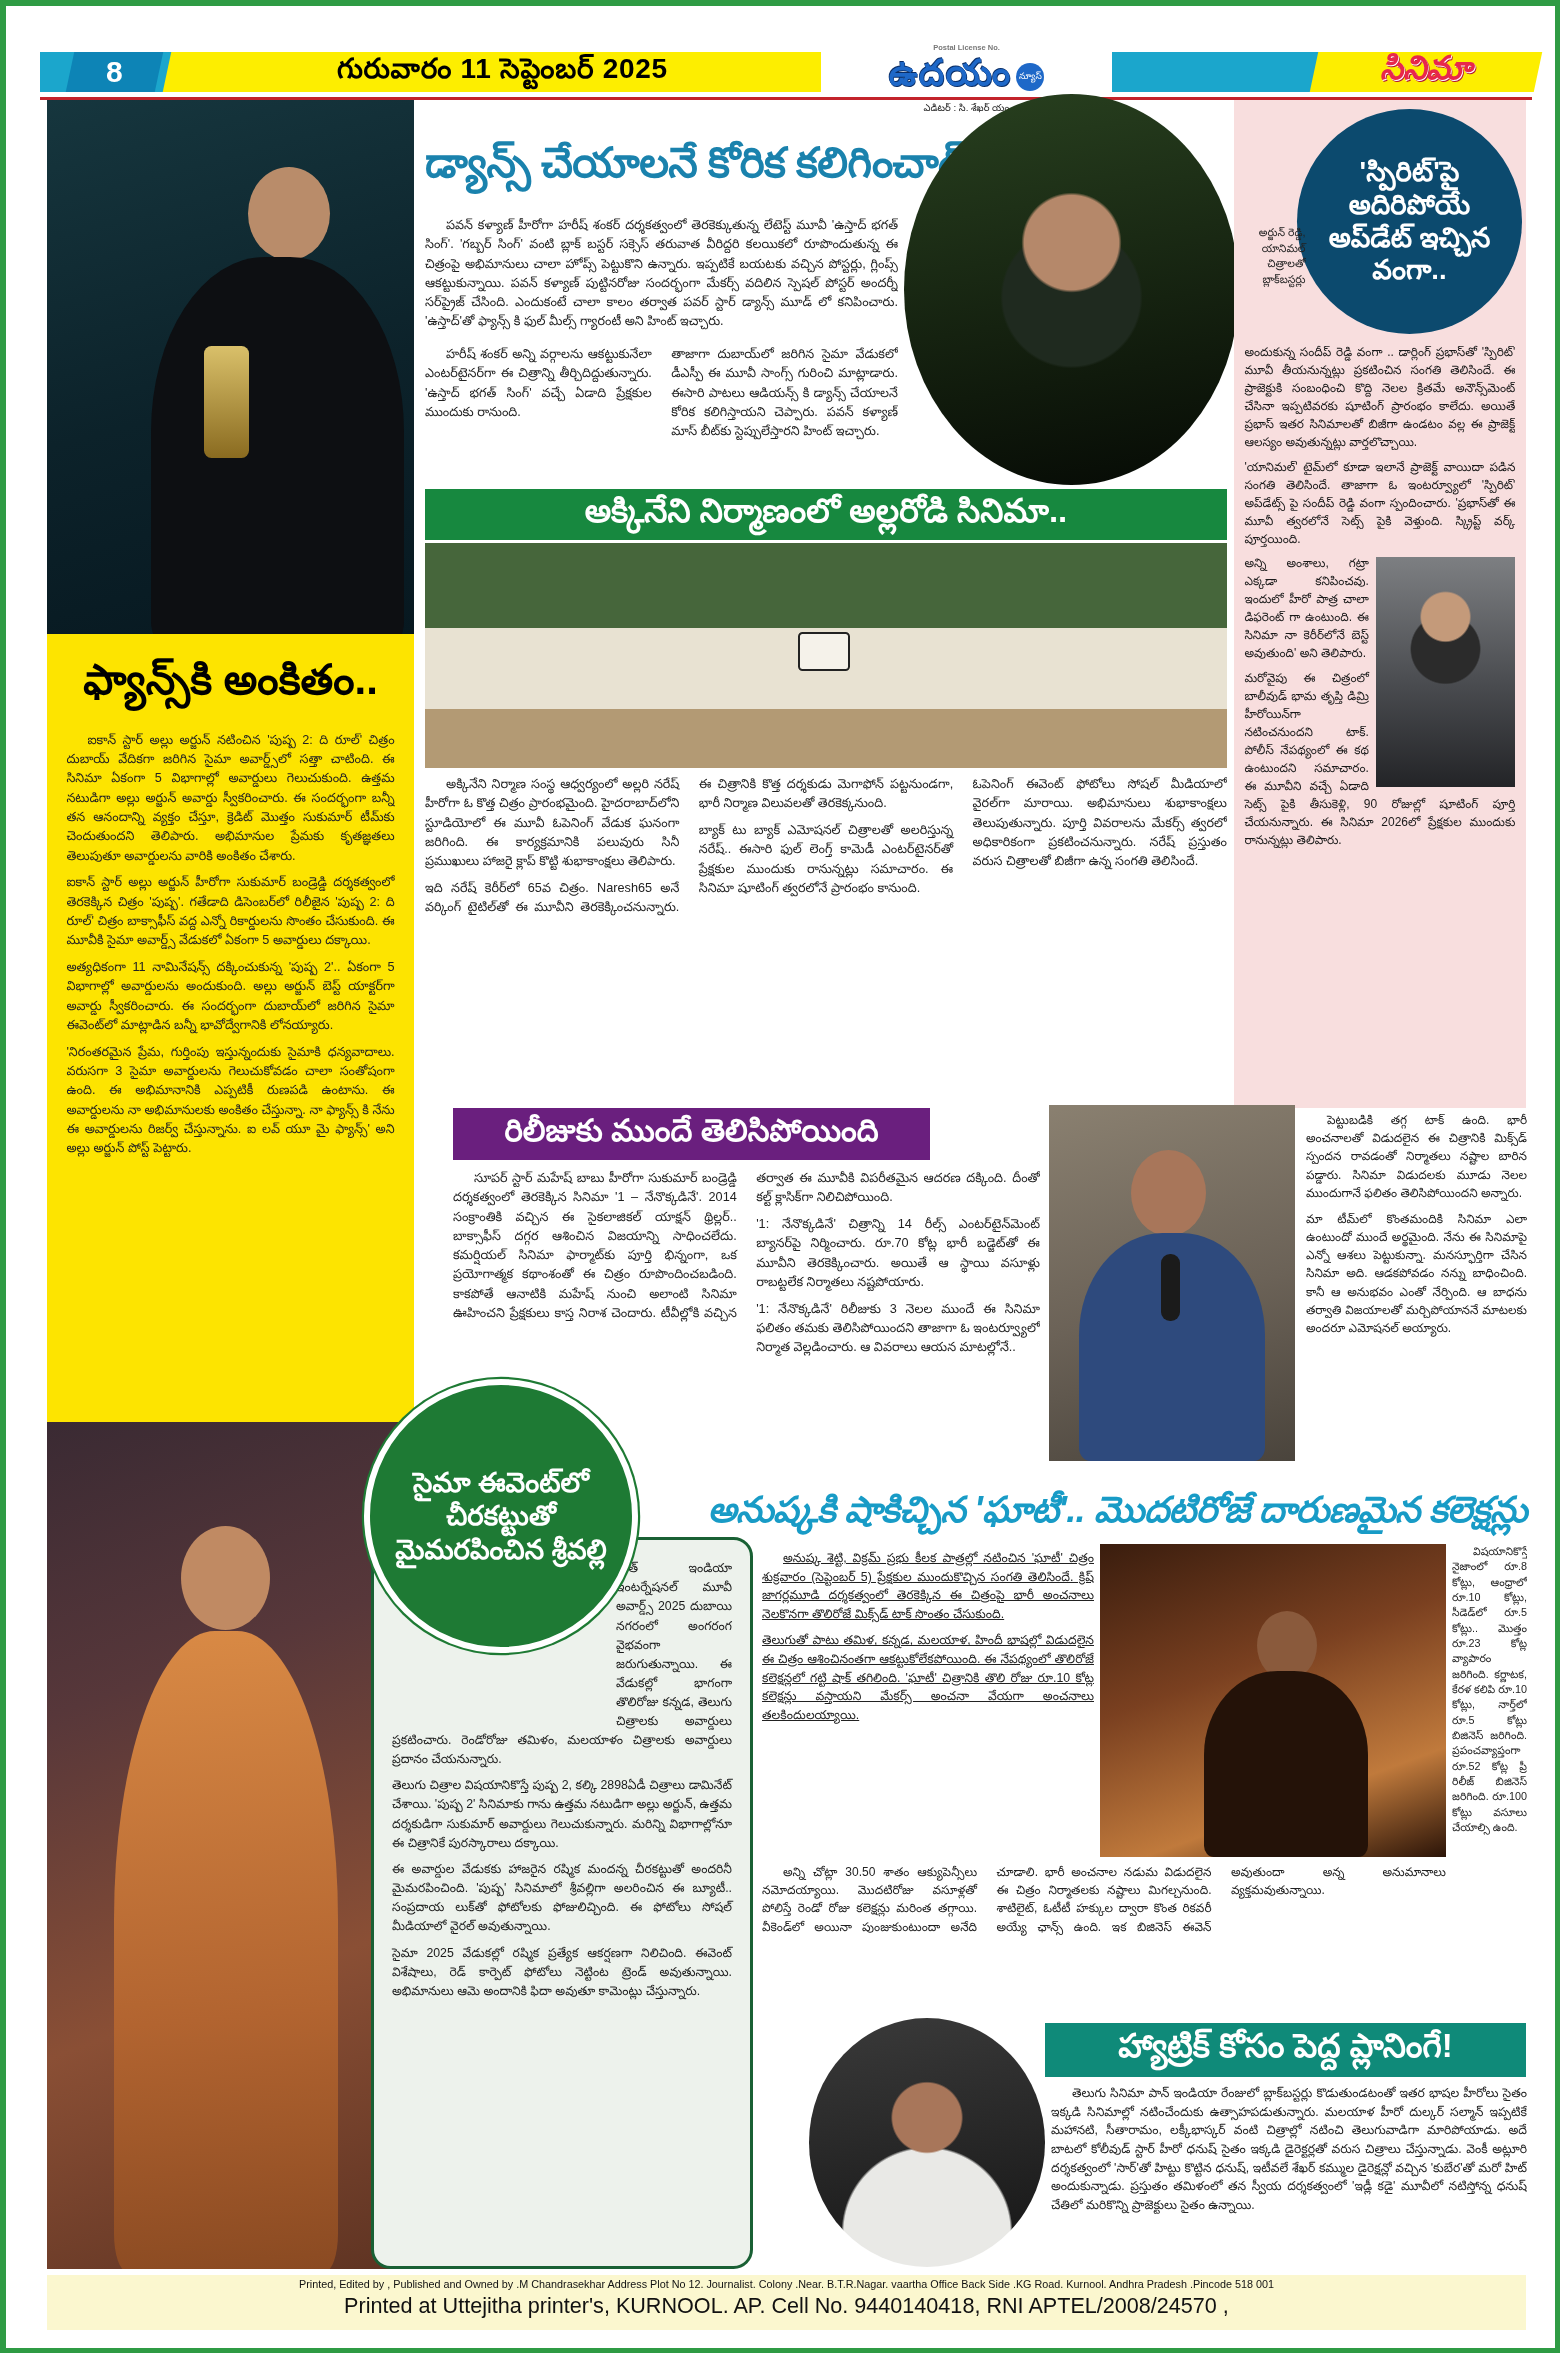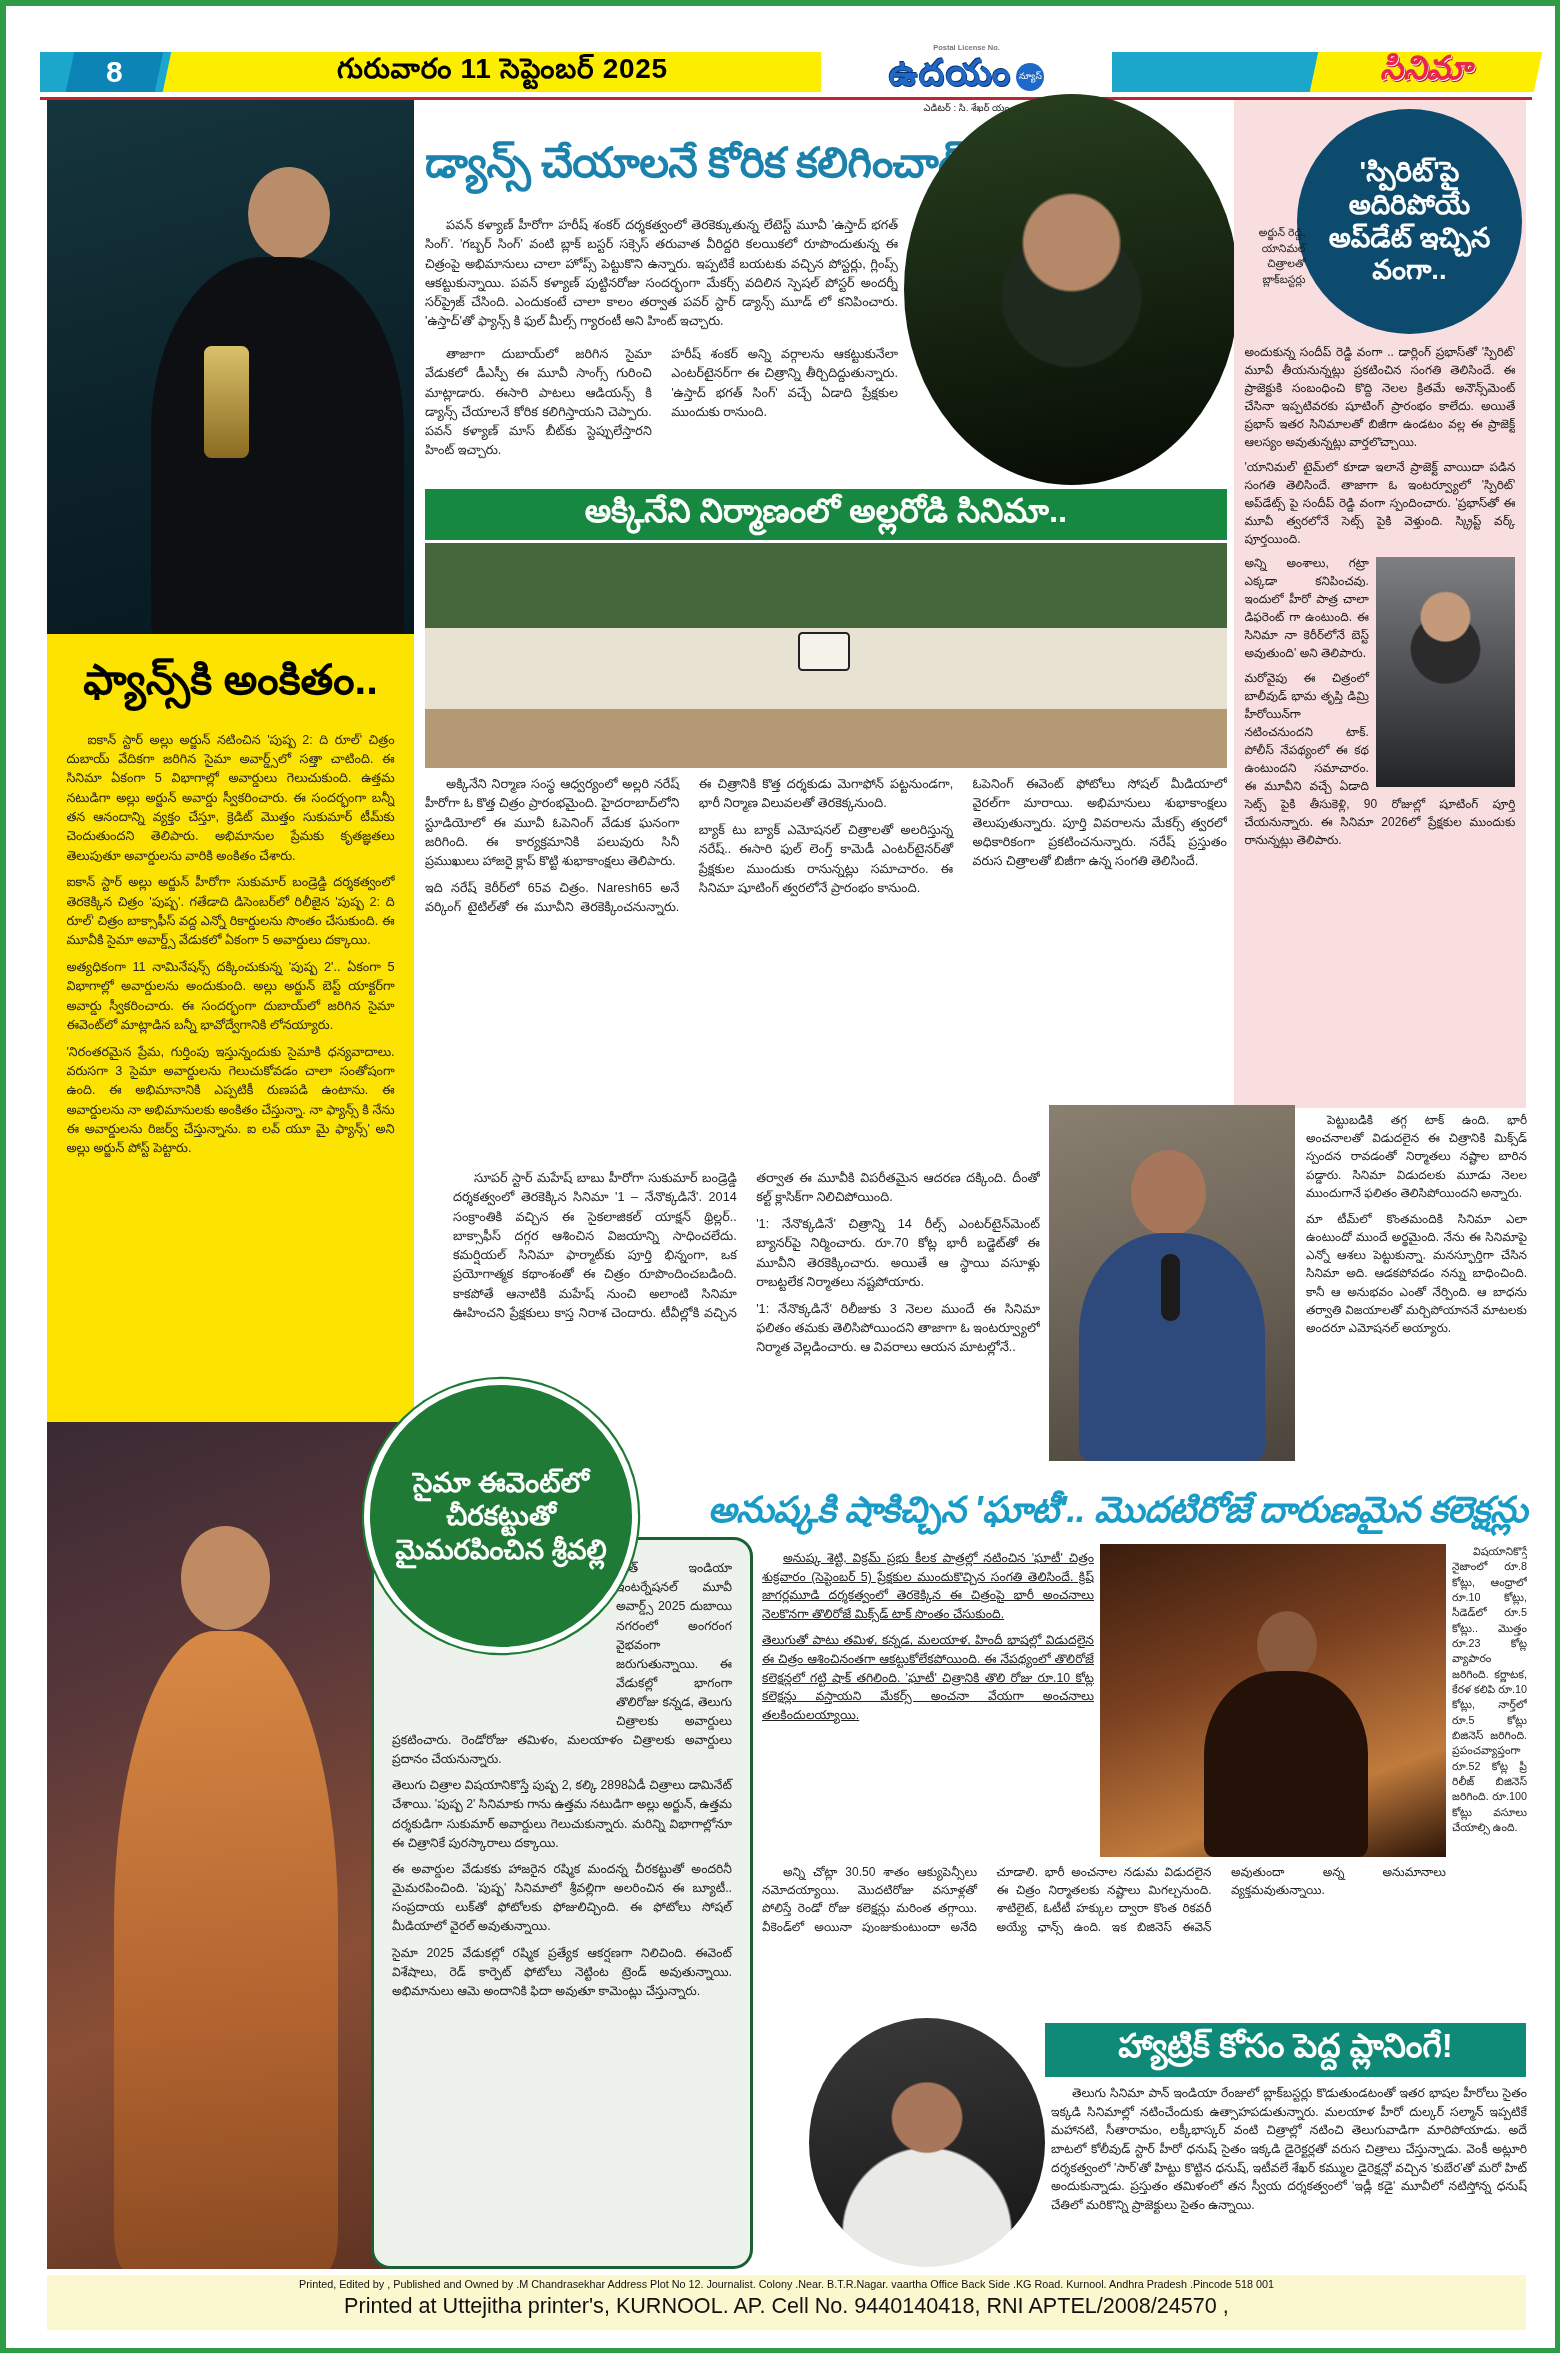--- a/index.html
+++ b/index.html
@@ -110,22 +110,22 @@
   <div class="photo" style="left:41px;top:1416px;width:367px;height:847px;background:linear-gradient(160deg,#3a2a33 0%,#57373a 30%,#8a4f35 65%,#5e3322 100%);">
     <div class="head" style="left:134px;top:104px;width:89px;height:104px;background:#c08a63;"></div>
     <div class="torso" style="left:67px;top:209px;width:224px;height:641px;background:linear-gradient(175deg,#d98a45,#b26430 60%,#8a4a22);"></div>
   </div>
 
   <div class="abs dance-head">డ్యాన్స్ చేయాలనే కోరిక కలిగించాడ్</div>
   <div class="abs body-txt" style="left:419px;top:210px;width:473px;height:124px;">
     <p>పవన్ కళ్యాణ్ హీరోగా హరీష్ శంకర్ దర్శకత్వంలో తెరకెక్కుతున్న లేటెస్ట్ మూవీ 'ఉస్తాద్ భగత్ సింగ్'. 'గబ్బర్ సింగ్' వంటి బ్లాక్ బస్టర్ సక్సెస్ తరువాత వీరిద్దరి కలయికలో రూపొందుతున్న ఈ చిత్రంపై అభిమానులు చాలా హోప్స్ పెట్టుకొని ఉన్నారు. ఇప్పటికే బయటకు వచ్చిన పోస్టర్లు, గ్లింప్స్ ఆకట్టుకున్నాయి. పవన్ కళ్యాణ్ పుట్టినరోజు సందర్భంగా మేకర్స్ వదిలిన స్పెషల్ పోస్టర్ అందర్నీ సర్‌ప్రైజ్ చేసింది. ఎందుకంటే చాలా కాలం తర్వాత పవర్ స్టార్ డ్యాన్స్ మూడ్ లో కనిపించారు. 'ఉస్తాద్'తో ఫ్యాన్స్ కి ఫుల్ మీల్స్ గ్యారంటీ అని హింట్ ఇచ్చారు.</p>
   </div>
   <div class="abs body-txt cols2" style="left:419px;top:339px;width:473px;height:140px;">
+    <p>హరీష్ శంకర్ అన్ని వర్గాలను ఆకట్టుకునేలా ఎంటర్‌టైనర్‌గా ఈ చిత్రాన్ని తీర్చిదిద్దుతున్నారు. 'ఉస్తాద్ భగత్ సింగ్' వచ్చే ఏడాది ప్రేక్షకుల ముందుకు రానుంది.</p>
     <p>తాజాగా దుబాయ్‌లో జరిగిన సైమా వేడుకలో డీఎస్పీ ఈ మూవీ సాంగ్స్ గురించి మాట్లాడారు. ఈసారి పాటలు ఆడియన్స్ కి డ్యాన్స్ చేయాలనే కోరిక కలిగిస్తాయని చెప్పారు. పవన్ కళ్యాణ్ మాస్ బీట్‌కు స్టెప్పులేస్తారని హింట్ ఇచ్చారు.</p>
-    <p>హరీష్ శంకర్ అన్ని వర్గాలను ఆకట్టుకునేలా ఎంటర్‌టైనర్‌గా ఈ చిత్రాన్ని తీర్చిదిద్దుతున్నారు. 'ఉస్తాద్ భగత్ సింగ్' వచ్చే ఏడాది ప్రేక్షకుల ముందుకు రానుంది.</p>
   </div>
   <div class="photo" style="left:898px;top:88px;width:335px;height:391px;border-radius:50%;background:radial-gradient(circle at 50% 38%,#b5886a 0 16%,transparent 17%),radial-gradient(circle at 50% 52%,#1f2a1f 0 26%,transparent 27%),linear-gradient(170deg,#28401f,#101a0c 70%,#060a05);">
   </div>
 
   <div class="abs spirit-box">
     <div class="spirit-circle">'స్పిరిట్'పై అదిరిపోయే అప్‌డేట్ ఇచ్చిన వంగా..</div>
     <div class="spirit-lead">అర్జున్ రెడ్డి, యానిమల్ చిత్రాలతో బ్లాక్‌బస్టర్లు</div>
     <div class="spirit-body">
       <p>అందుకున్న సందీప్ రెడ్డి వంగా .. డార్లింగ్ ప్రభాస్‌తో 'స్పిరిట్' మూవీ తీయనున్నట్లు ప్రకటించిన సంగతి తెలిసిందే. ఈ ప్రాజెక్టుకి సంబంధించి కొద్ది నెలల క్రితమే అనౌన్స్‌మెంట్ చేసినా ఇప్పటివరకు షూటింగ్ ప్రారంభం కాలేదు. అయితే ప్రభాస్ ఇతర సినిమాలతో బిజీగా ఉండటం వల్ల ఈ ప్రాజెక్ట్ ఆలస్యం అవుతున్నట్లు వార్తలొచ్చాయి.</p>
       <p>'యానిమల్' టైమ్‌లో కూడా ఇలానే ప్రాజెక్ట్ వాయిదా పడిన సంగతి తెలిసిందే. తాజాగా ఓ ఇంటర్వ్యూలో 'స్పిరిట్' అప్‌డేట్స్ పై సందీప్ రెడ్డి వంగా స్పందించారు. 'ప్రభాస్‌తో ఈ మూవీ త్వరలోనే సెట్స్ పైకి వెళ్తుంది. స్క్రిప్ట్ వర్క్ పూర్తయింది.</p>
@@ -139,20 +139,21 @@
   <div class="photo" style="left:419px;top:537px;width:802px;height:225px;background:linear-gradient(180deg,#46663b 0 38%,#e8e2d2 38% 74%,#b39a74 74% 100%);">
     <div class="head" style="left:373px;top:89px;width:52px;height:39px;border-radius:4.5px;background:#f5f2ea;border:2.2px solid #222;"></div>
   </div>
   <div class="abs body-txt cols3" style="left:419px;top:769px;width:802px;height:325px;">
     <p>అక్కినేని నిర్మాణ సంస్థ ఆధ్వర్యంలో అల్లరి నరేష్ హీరోగా ఓ కొత్త చిత్రం ప్రారంభమైంది. హైదరాబాద్‌లోని స్టూడియోలో ఈ మూవీ ఓపెనింగ్ వేడుక ఘనంగా జరిగింది. ఈ కార్యక్రమానికి పలువురు సినీ ప్రముఖులు హాజరై క్లాప్ కొట్టి శుభాకాంక్షలు తెలిపారు.</p>
     <p>ఇది నరేష్ కెరీర్‌లో 65వ చిత్రం. Naresh65 అనే వర్కింగ్ టైటిల్‌తో ఈ మూవీని తెరకెక్కించనున్నారు. ఈ చిత్రానికి కొత్త దర్శకుడు మెగాఫోన్ పట్టనుండగా, భారీ నిర్మాణ విలువలతో తెరకెక్కనుంది.</p>
     <p>బ్యాక్ టు బ్యాక్ ఎమోషనల్ చిత్రాలతో అలరిస్తున్న నరేష్.. ఈసారి ఫుల్ లెంగ్త్ కామెడీ ఎంటర్‌టైనర్‌తో ప్రేక్షకుల ముందుకు రానున్నట్లు సమాచారం. ఈ సినిమా షూటింగ్ త్వరలోనే ప్రారంభం కానుంది.</p>
     <p>ఓపెనింగ్ ఈవెంట్ ఫోటోలు సోషల్ మీడియాలో వైరల్‌గా మారాయి. అభిమానులు శుభాకాంక్షలు తెలుపుతున్నారు. పూర్తి వివరాలను మేకర్స్ త్వరలో అధికారికంగా ప్రకటించనున్నారు. నరేష్ ప్రస్తుతం వరుస చిత్రాలతో బిజీగా ఉన్న సంగతి తెలిసిందే.</p>
   </div>
 
+  <div class="banner rel-banner">రిలీజుకు ముందే తెలిసిపోయింది</div>
   <div class="abs body-txt cols2" style="left:447px;top:1163px;width:587px;height:320px;">
     <p>సూపర్ స్టార్ మహేష్ బాబు హీరోగా సుకుమార్ బండ్రెడ్డి దర్శకత్వంలో తెరకెక్కిన సినిమా '1 – నేనొక్కడినే'. 2014 సంక్రాంతికి వచ్చిన ఈ సైకలాజికల్ యాక్షన్ థ్రిల్లర్.. బాక్సాఫీస్ దగ్గర ఆశించిన విజయాన్ని సాధించలేదు. కమర్షియల్ సినిమా ఫార్మాట్‌కు పూర్తి భిన్నంగా, ఒక ప్రయోగాత్మక కథాంశంతో ఈ చిత్రం రూపొందించబడింది. కాకపోతే ఆనాటికి మహేష్ నుంచి అలాంటి సినిమా ఊహించని ప్రేక్షకులు కాస్త నిరాశ చెందారు. టీవీల్లోకి వచ్చిన తర్వాత ఈ మూవీకి విపరీతమైన ఆదరణ దక్కింది. దీంతో కల్ట్ క్లాసిక్‌గా నిలిచిపోయింది.</p>
     <p>'1: నేనొక్కడినే' చిత్రాన్ని 14 రీల్స్ ఎంటర్‌టైన్‌మెంట్ బ్యానర్‌పై నిర్మించారు. రూ.70 కోట్ల భారీ బడ్జెట్‌తో ఈ మూవీని తెరకెక్కించారు. అయితే ఆ స్థాయి వసూళ్లు రాబట్టలేక నిర్మాతలు నష్టపోయారు.</p>
     <p>'1: నేనొక్కడినే' రిలీజుకు 3 నెలల ముందే ఈ సినిమా ఫలితం తమకు తెలిసిపోయిందని తాజాగా ఓ ఇంటర్వ్యూలో నిర్మాత వెల్లడించారు. ఆ వివరాలు ఆయన మాటల్లోనే..</p>
   </div>
   <div class="photo" style="left:1043px;top:1099px;width:246px;height:356px;background:linear-gradient(165deg,#8a8070,#6b6257 55%,#4a443c);">
     <div class="head" style="left:82px;top:45px;width:75px;height:86px;background:#a8765a;"></div>
     <div class="torso" style="left:30px;top:128px;width:186px;height:228px;background:#2e4a7d;"></div>
     <div class="head" style="left:112px;top:149px;width:19.4px;height:67px;border-radius:9px;background:#1b1b1b;"></div>
   </div>

